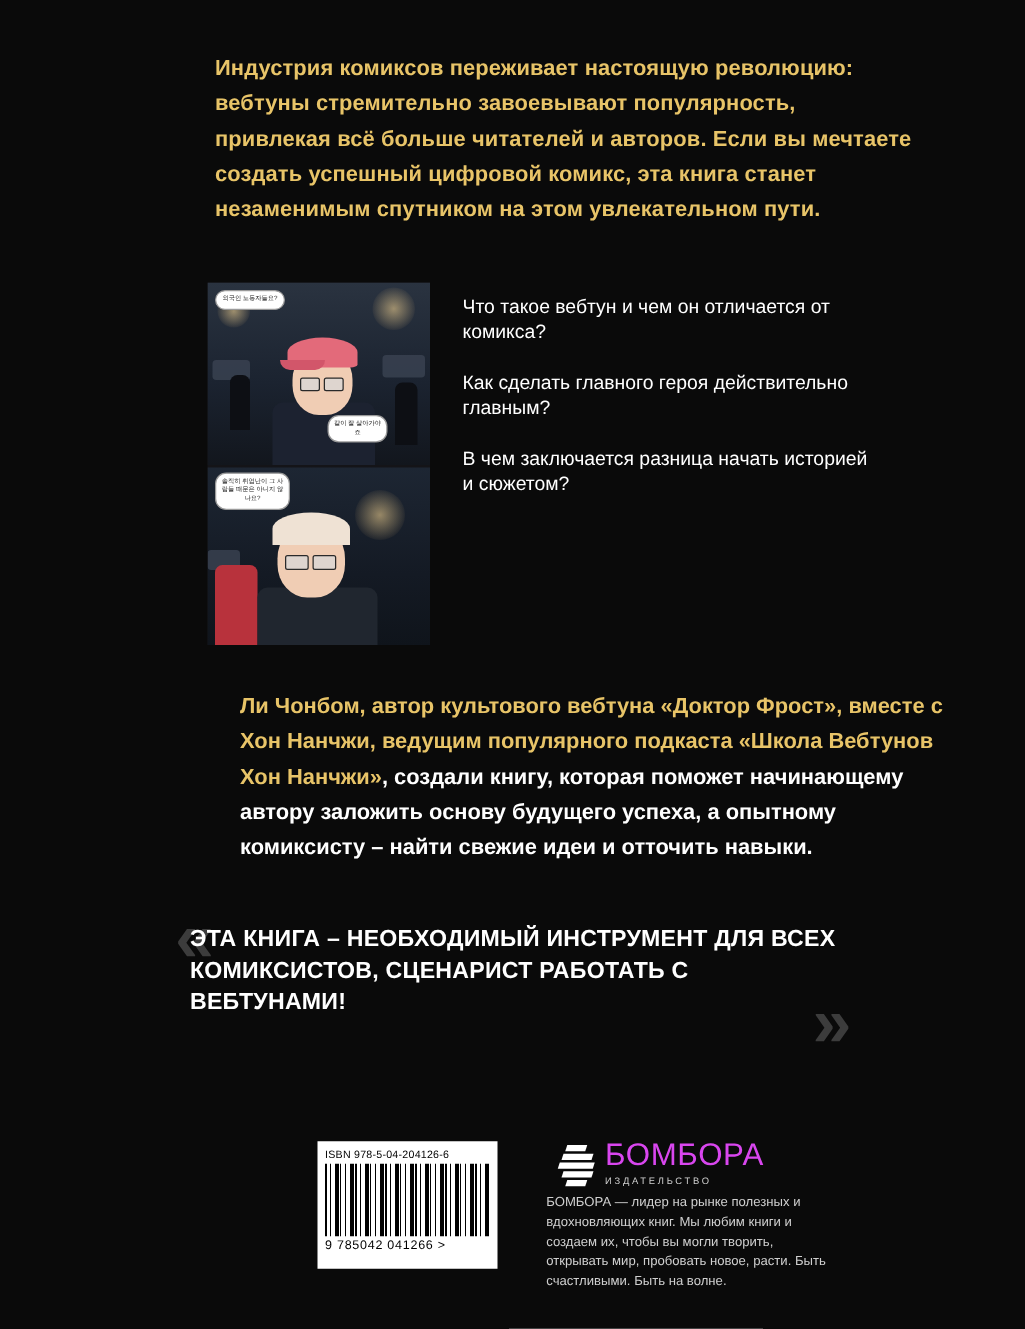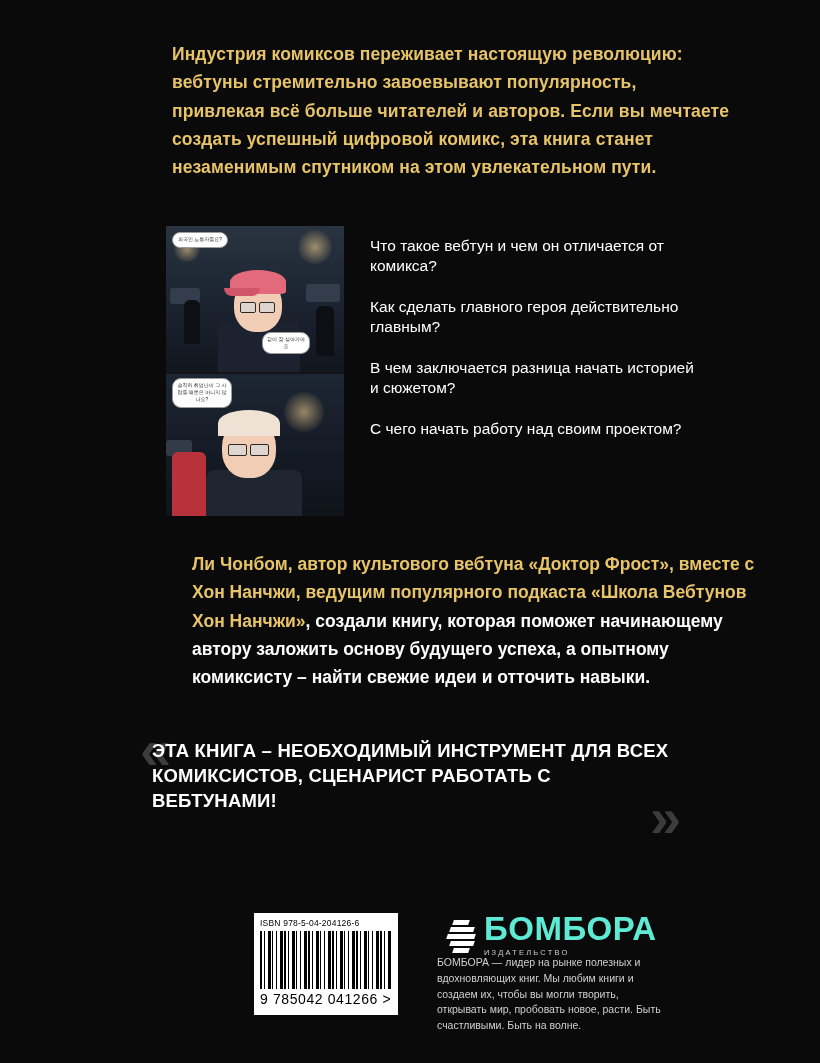--- a/index.html
+++ b/index.html
@@ -218,21 +218,21 @@
     width: 132px;
     height: 58px;
     background:
       repeating-linear-gradient(90deg,
         #000 0 2px, #fff 2px 4px, #000 4px 5px, #fff 5px 8px,
         #000 8px 11px, #fff 11px 12px, #000 12px 13px, #fff 13px 16px,
         #000 16px 17px, #fff 17px 20px, #000 20px 23px, #fff 23px 24px);
   }
   .barcode-digits {
     color: #000;
-    font-size: 14px;
+    font-size: 10px;
     letter-spacing: .6px;
     margin-top: 2px;
     font-family: "Liberation Sans", sans-serif;
   }
 
   
   .pub-logo {
     position: absolute;
     left: 446px;
     top: 912px;
@@ -252,23 +252,23 @@
     background: #ffffff;
     height: 5px;
     transform: skewX(-18deg);
   }
   .pub-mark i:nth-child(1) { top: 2px;  width: 16px; left: 7px;}
   .pub-mark i:nth-child(2) { top: 9px;  width: 24px; left: 4px;}
   .pub-mark i:nth-child(3) { top: 16px; width: 28px; left: 1px;}
   .pub-mark i:nth-child(4) { top: 23px; width: 24px; left: 4px;}
   .pub-mark i:nth-child(5) { top: 30px; width: 16px; left: 7px;}
   .pub-name {
-    color: #5eead4;
-    font-size: 33px;
-    font-weight: 700;
+    color: #d946ef;
+    font-size: 25px;
+    font-weight: 400;
     letter-spacing: .5px;
     line-height: 1;
   }
   .pub-sub {
     color: #cfcfcf;
     font-size: 7.5px;
     letter-spacing: 2.2px;
     margin-top: 3px;
   }
   .pub-blurb {
@@ -315,21 +315,20 @@
       <div class="glasses" style="left:62px; top:70px; width:17px; height:10px;"></div>
       <div class="glasses" style="left:84px; top:70px; width:17px; height:10px;"></div>
       <div class="bubble" style="left:6px; top:4px; width:60px; height:30px;">솔직히 취업난이 그 사람들 때문은 아니지 않나요?</div>
     </div>
   </div>
 
   <div class="questions">
     <div class="q">Что такое вебтун и чем он отличается  от комикса?</div>
     <div class="q">Как сделать главного героя действительно главным?</div>
     <div class="q">В чем заключается разница начать историей и сюжетом?</div>
-    <div class="q">С чего начать работу над своим проектом?</div>
   </div>
 
   <div class="authors">
     <span>Ли Чонбом, автор культового вебтуна «Доктор Фрост», вместе с Хон Нанчжи, ведущим популярного подкаста «Школа Вебтунов Хон Нанчжи»</span><span class="plain">, создали книгу, которая поможет начинающему автору заложить основу будущего успеха, а опытному комиксисту – найти свежие идеи и отточить навыки.</span>
   </div>
 
   <div class="quote-mark-open">«</div>
   <div class="quote-mark-close">»</div>
   <div class="quote">ЭТА КНИГА – НЕОБХОДИМЫЙ ИНСТРУМЕНТ ДЛЯ ВСЕХ КОМИКСИСТОВ, СЦЕНАРИСТ РАБОТАТЬ С ВЕБТУНАМИ!</div>
 

